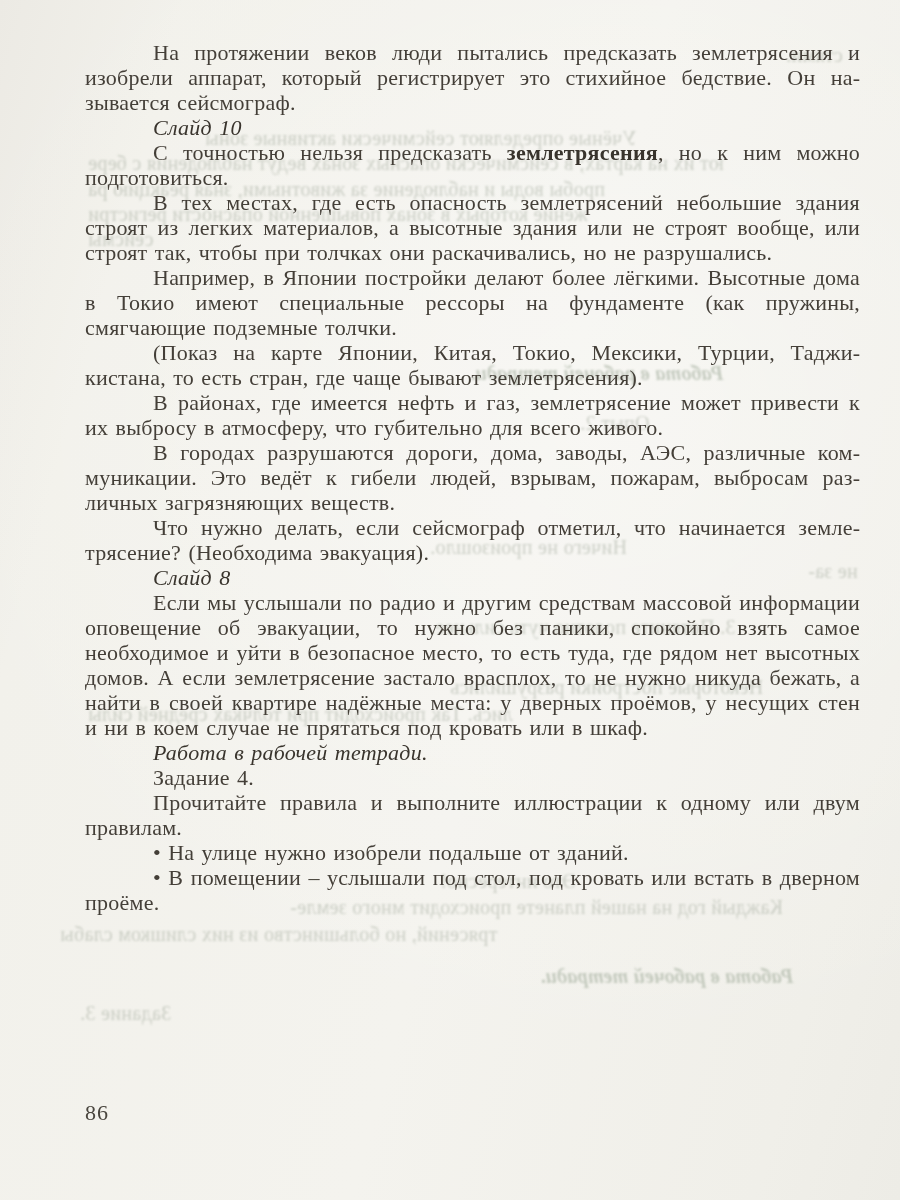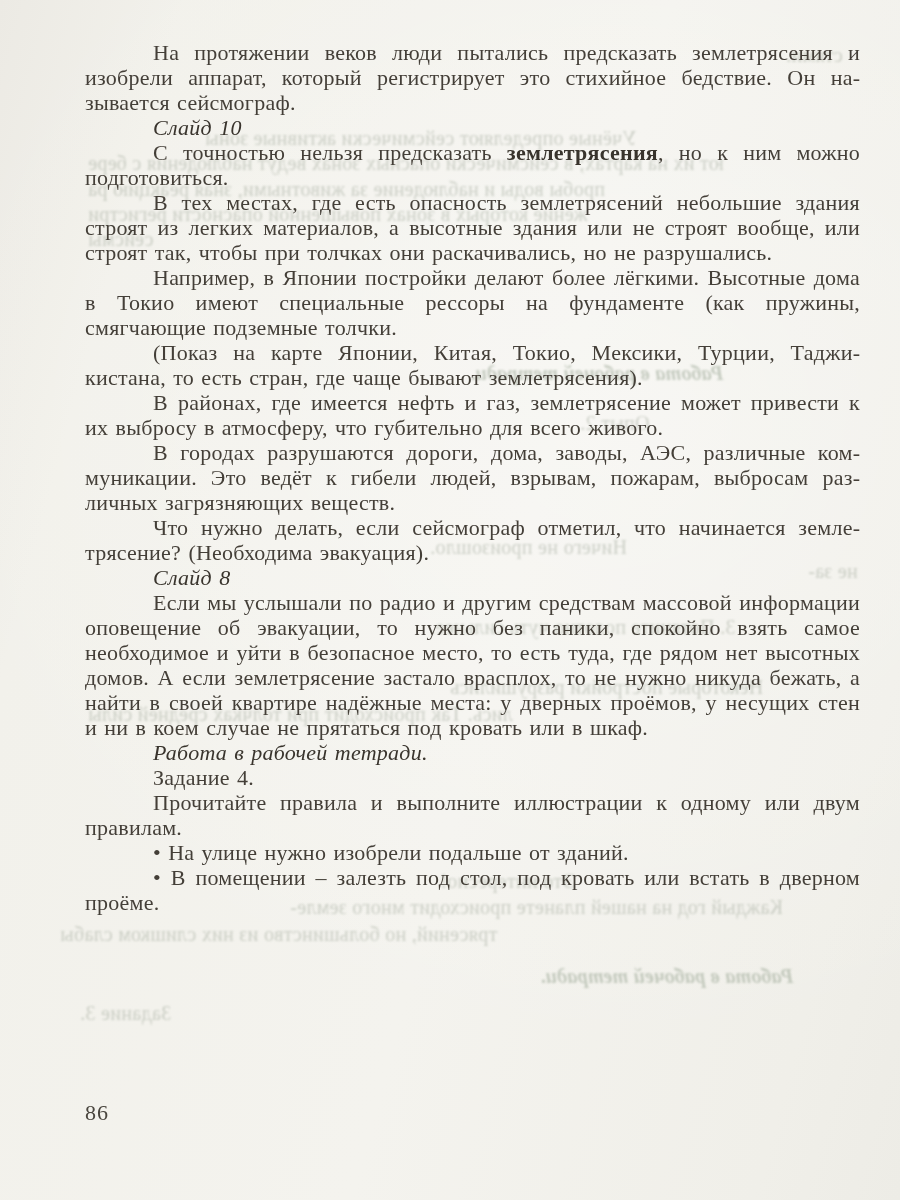--- a/index.html
+++ b/index.html
@@ -113,18 +113,18 @@
     <p>(Показ на карте Японии, Китая, Токио, Мексики, Турции, Таджи­кистана, то есть стран, где чаще бывают землетрясения).</p>
     <p>В районах, где имеется нефть и газ, землетрясение может привести к их выбросу в атмосферу, что губительно для всего живого.</p>
     <p>В городах разрушаются дороги, дома, заводы, АЭС, различные ком­муникации. Это ведёт к гибели людей, взрывам, пожарам, выбросам раз­личных загрязняющих веществ.</p>
     <p>Что нужно делать, если сейсмограф отметил, что начинается земле­трясение? (Необходима эвакуация).</p>
     <p class="heading-bi">Слайд 8</p>
     <p>Если мы услышали по радио и другим средствам массовой инфор­мации оповещение об эвакуации, то нужно без паники, спокойно взять самое необходимое и уйти в безопасное место, то есть туда, где рядом нет высотных домов. А если землетрясение застало врасплох, то не нужно ни­куда бежать, а найти в своей квартире надёжные места: у дверных про­ёмов, у несущих стен и ни в коем случае не прятаться под кровать или в шкаф.</p>
     <p class="heading-bi">Работа в рабочей тетради.</p>
     <p>Задание 4.</p>
     <p>Прочитайте правила и выполните иллюстрации к одному или двум правилам.</p>
     <p>• На улице нужно изобрели подальше от зданий.</p>
-    <p>• В помещении – залезть под стол, под кровать или встать в дверном проёме.</p>
+    <p>• В помещении – услышали под стол, под кровать или встать в дверном проёме.</p>
   </div>
 
   <div class="page-number">86</div>
 
 </div>
 
 </body></html>

